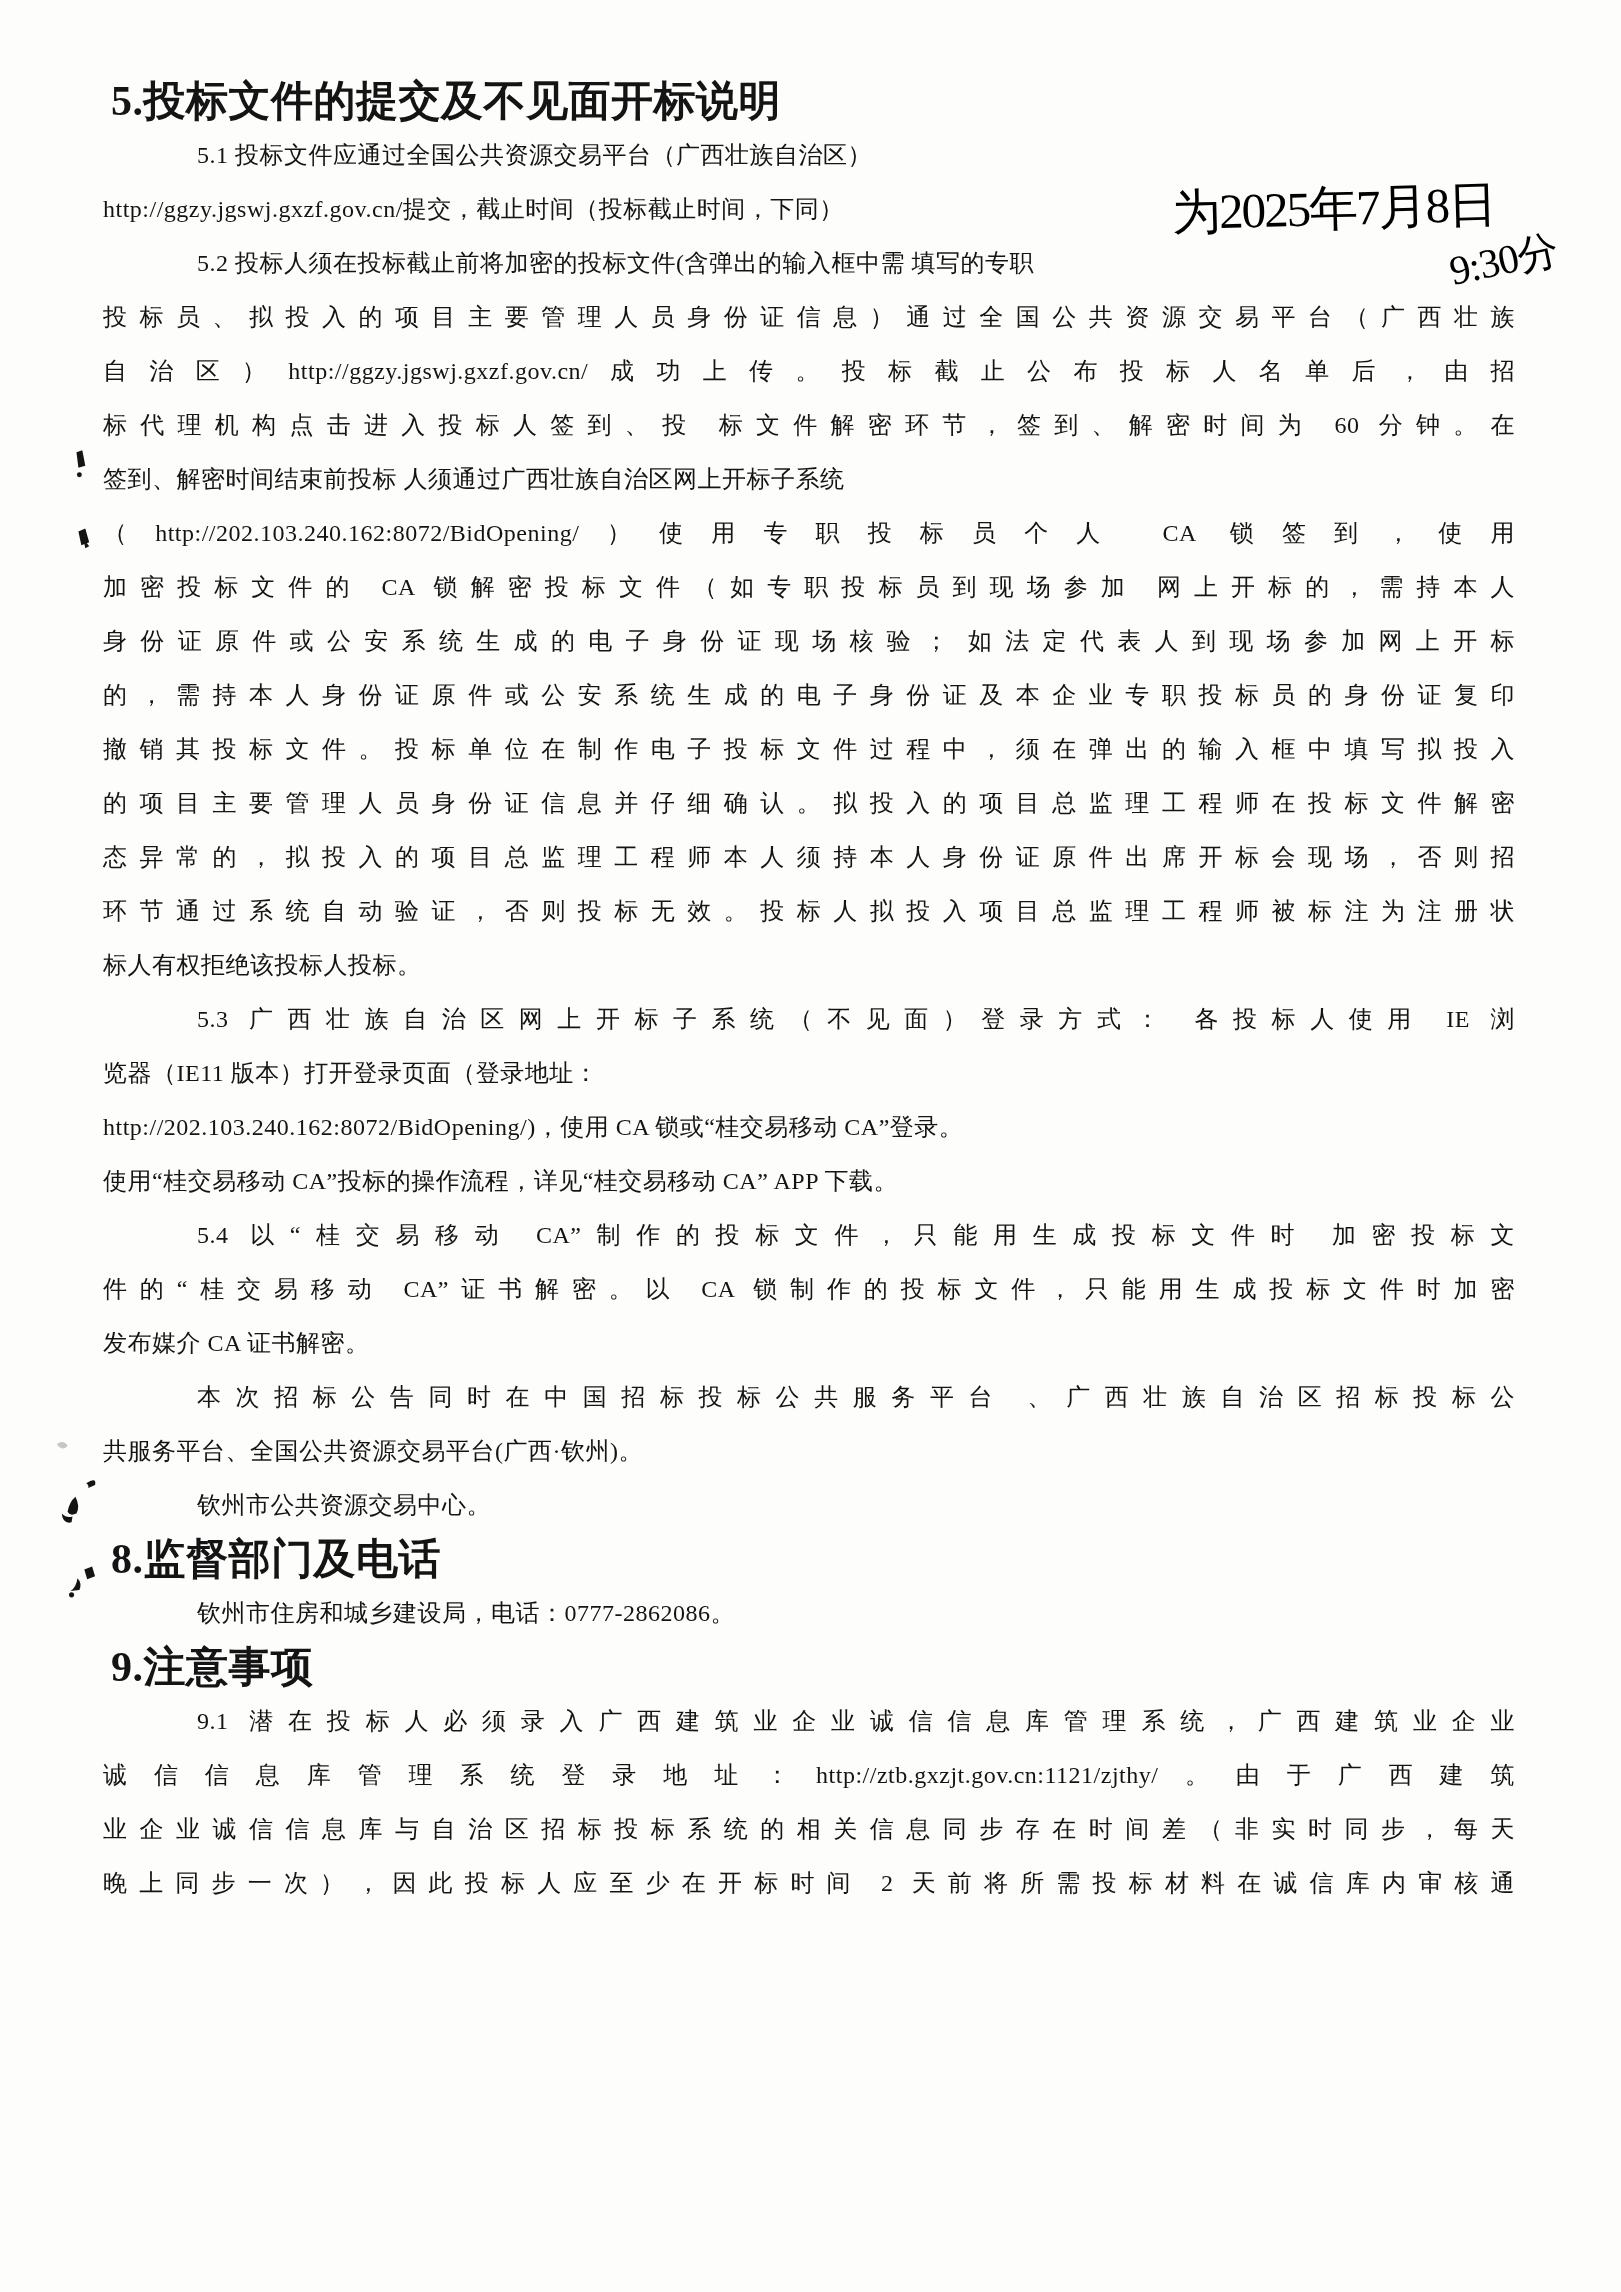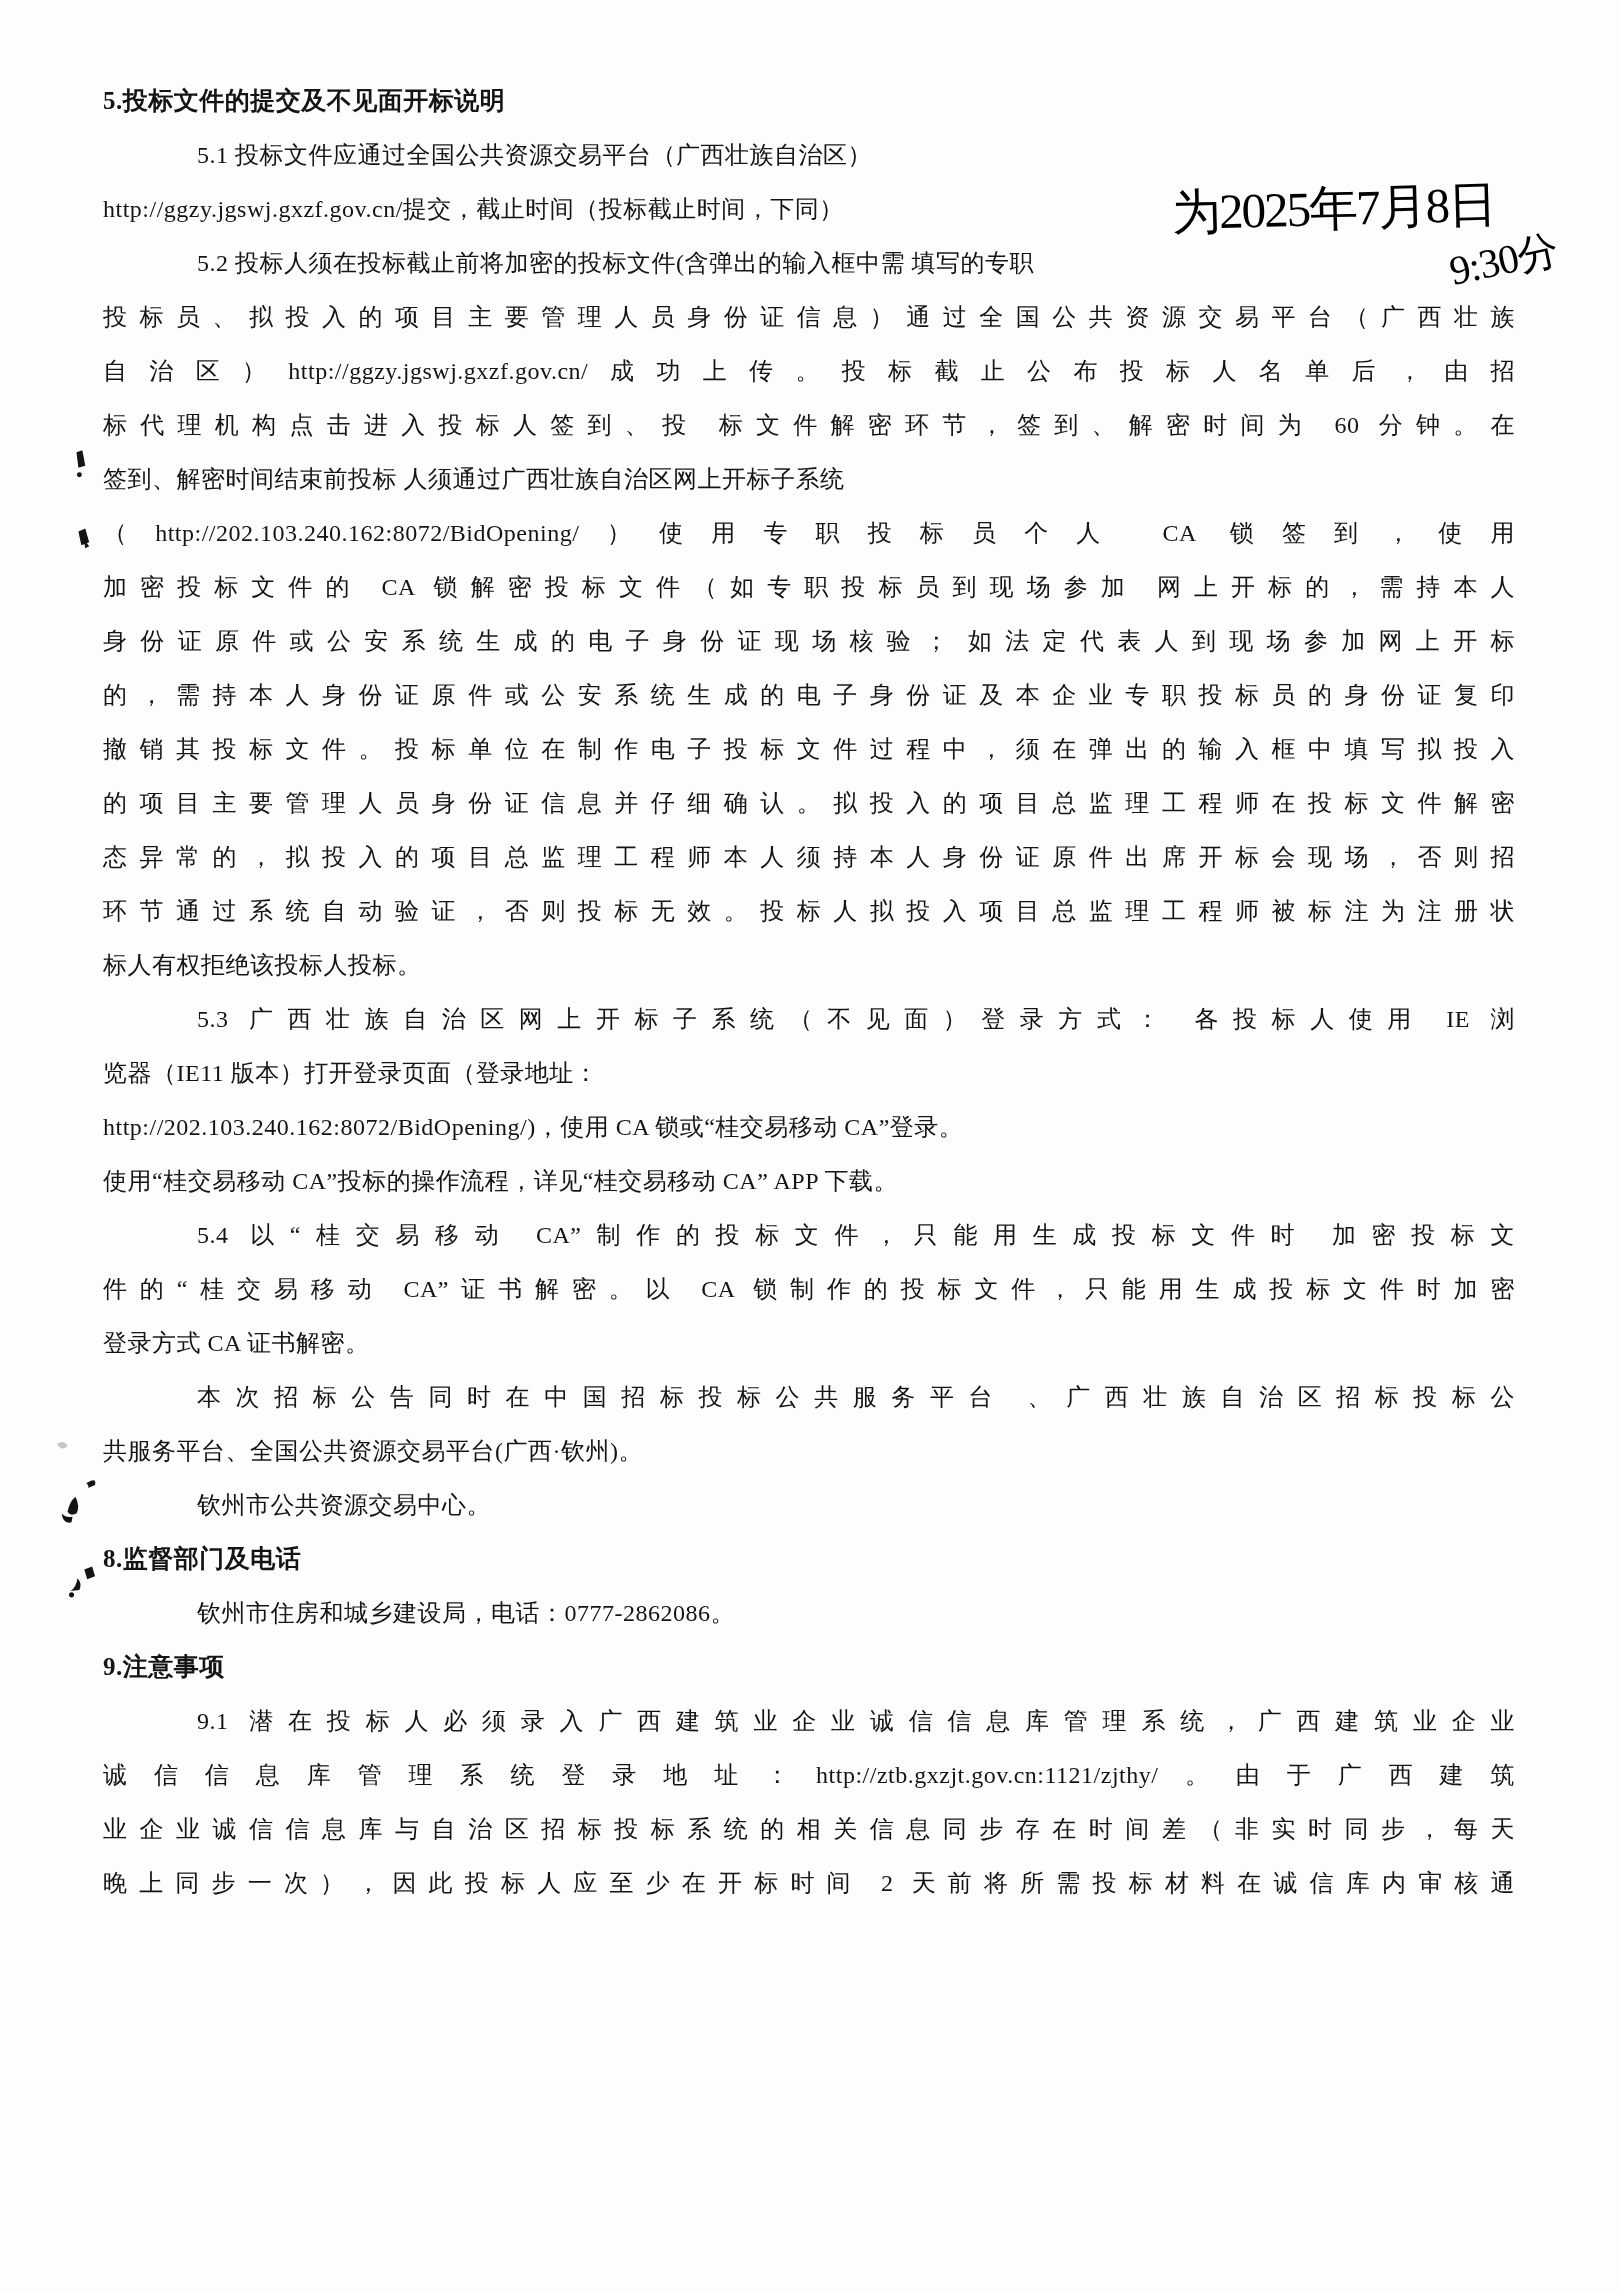--- a/index.html
+++ b/index.html
@@ -20,21 +20,22 @@
   }
   .line {
     font-size: 24px;
     line-height: 54px;
     height: 54px;
     white-space: pre;
     letter-spacing: 0.5px;
   }
   .line.h {
     font-weight: bold;
-    font-size: 25px;
+    font-size: 42px;
+    margin-left: 8px;
   }
   .line.ind { padding-left: 94px; }
   .line.jst {
     white-space: normal;
     text-align: justify;
     text-align-last: justify;
   }
   .handwriting {
     position: absolute;
     color: #000;
@@ -79,21 +80,21 @@
       <div class="line jst">的项目主要管理人员身份证信息并仔细确认。拟投入的项目总监理工程师在投标文件解密</div>
       <div class="line jst">态异常的，拟投入的项目总监理工程师本人须持本人身份证原件出席开标会现场，否则招</div>
       <div class="line jst">环节通过系统自动验证，否则投标无效。投标人拟投入项目总监理工程师被标注为注册状</div>
       <div class="line">标人有权拒绝该投标人投标。</div>
       <div class="line ind jst">5.3 广西壮族自治区网上开标子系统（不见面）登录方式： 各投标人使用 IE 浏</div>
       <div class="line">览器（IE11 版本）打开登录页面（登录地址：</div>
       <div class="line">http://202.103.240.162:8072/BidOpening/)，使用 CA 锁或“桂交易移动 CA”登录。</div>
       <div class="line">使用“桂交易移动 CA”投标的操作流程，详见“桂交易移动 CA” APP 下载。</div>
       <div class="line ind jst">5.4 以“桂交易移动 CA”制作的投标文件，只能用生成投标文件时 加密投标文</div>
       <div class="line jst">件的“桂交易移动 CA”证书解密。以 CA 锁制作的投标文件，只能用生成投标文件时加密</div>
-      <div class="line">登录方式 CA 证书解密。</div>
+      <div class="line">发布媒介 CA 证书解密。</div>
       <div class="line ind jst">本次招标公告同时在中国招标投标公共服务平台 、广西壮族自治区招标投标公</div>
       <div class="line">共服务平台、全国公共资源交易平台(广西·钦州)。</div>
       <div class="line ind">钦州市公共资源交易中心。</div>
       <div class="line h">8.监督部门及电话</div>
       <div class="line ind">钦州市住房和城乡建设局，电话：0777-2862086。</div>
       <div class="line h">9.注意事项</div>
       <div class="line ind jst">9.1 潜在投标人必须录入广西建筑业企业诚信信息库管理系统，广西建筑业企业</div>
       <div class="line jst">诚信信息库管理系统登录地址：http://ztb.gxzjt.gov.cn:1121/zjthy/。由于广西建筑</div>
       <div class="line jst">业企业诚信信息库与自治区招标投标系统的相关信息同步存在时间差（非实时同步，每天</div>
       <div class="line jst">晚上同步一次），因此投标人应至少在开标时间 2 天前将所需投标材料在诚信库内审核通</div>

